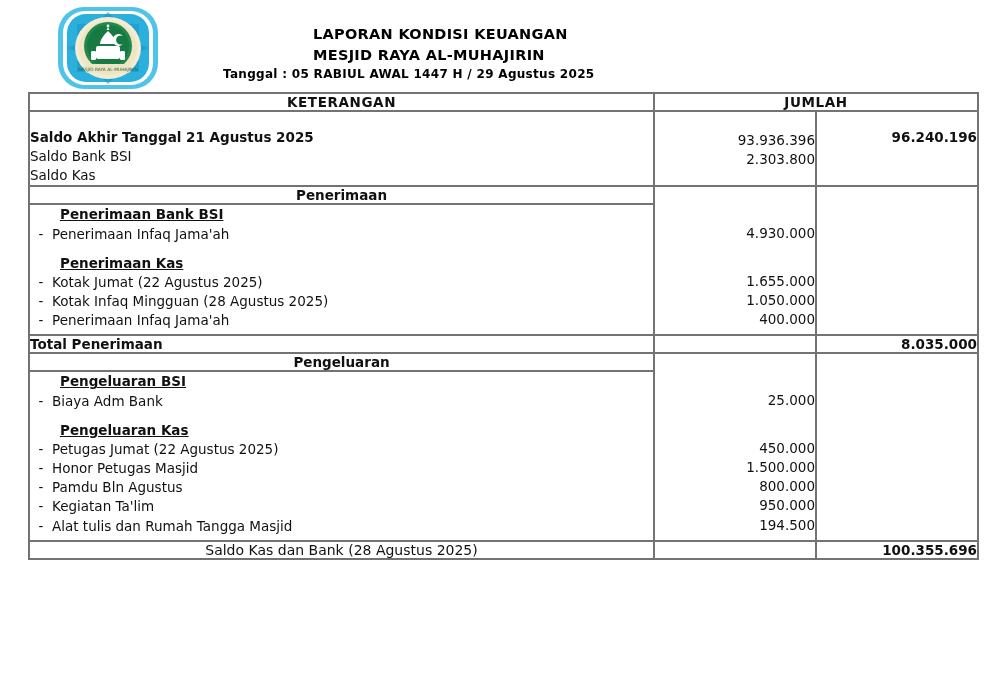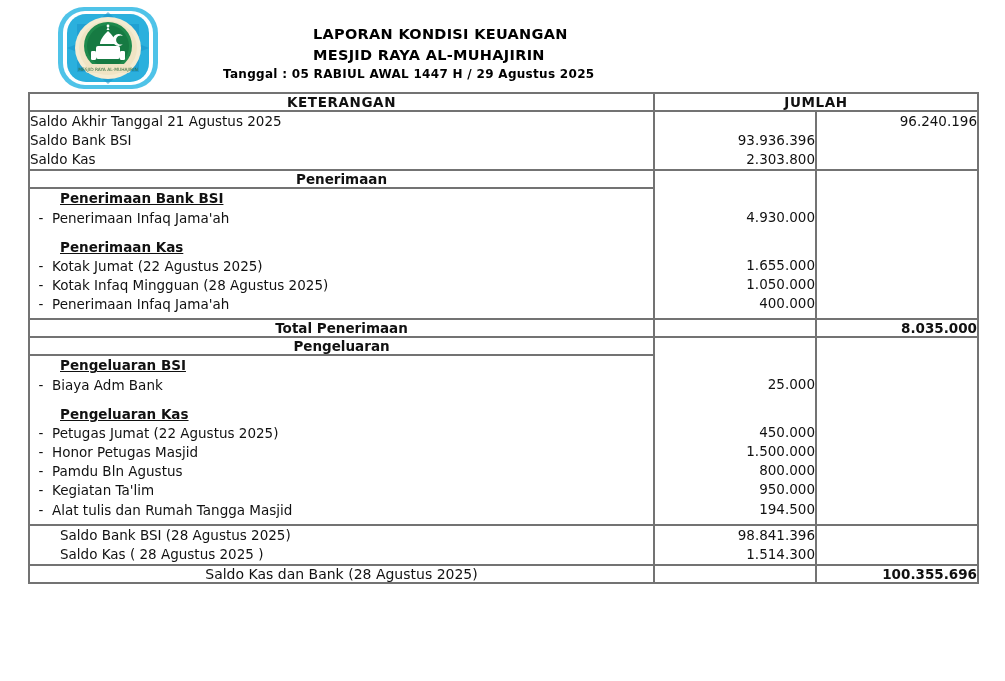--- a/index.html
+++ b/index.html
@@ -83,21 +83,21 @@
     letter-spacing: 0.6px;
     padding: 5px 0 5px 0;
   }
 
   .cell {
     padding: 3px 10px 3px 10px;
     line-height: 1.42;
   }
   .cell.ket { text-align: left; }
   .cell.num { text-align: right; padding-right: 0; }
-  .bold { font-weight: normal; }
+  .bold { font-weight: bold; margin-top: 16px; }
   .uline { text-decoration: underline; font-weight: bold; }
   .row-line { display: block; white-space: nowrap; }
   .dash-row {
     display: flex;
     align-items: baseline;
   }
   .dash {
     width: 22px;
     flex: 0 0 22px;
     text-align: center;
@@ -106,21 +106,21 @@
   .indent { padding-left: 30px; }
   .spacer { display: block; height: 10px; }
   .no-border-bottom { border-bottom: none !important; }
   .no-border-top { border-top: none !important; }
   .section-band {
     text-align: center;
     font-weight: bold;
     padding: 3px 0 3px 0;
   }
   .tot-label {
-    text-align: center;
+    text-align: left;
     font-weight: bold;
     padding: 4px 0 4px 0;
     margin-top: 40px;
   }
   .num-big { text-align: right; font-weight: bold; padding: 4px 12px 4px 0; }
   .empty { padding: 0; }
   .final-label {
     text-align: center;
     font-weight: normal;
     padding: 4px 0 4px 0;
@@ -305,31 +305,20 @@
             <span class="row-line">450.000</span>
             <span class="row-line">1.500.000</span>
             <span class="row-line">800.000</span>
             <span class="row-line">950.000</span>
             <span class="row-line">194.500</span>
           </td>
           <td class="empty no-border-top"></td>
         </tr>
 
 
-        <tr>
-          <td class="cell ket">
-            <span class="row-line indent">Saldo Bank BSI (28 Agustus 2025)</span>
-            <span class="row-line indent">Saldo Kas ( 28 Agustus 2025 )</span>
-          </td>
-          <td class="cell num">
-            <span class="row-line">98.841.396</span>
-            <span class="row-line">1.514.300</span>
-          </td>
-          <td class="empty"></td>
-        </tr>
 
         <tr>
           <td class="final-label">Saldo Kas dan Bank (28 Agustus 2025)</td>
           <td class="empty"></td>
           <td class="num-big">100.355.696</td>
         </tr>
 
       </tbody>
     </table>
   </div>

